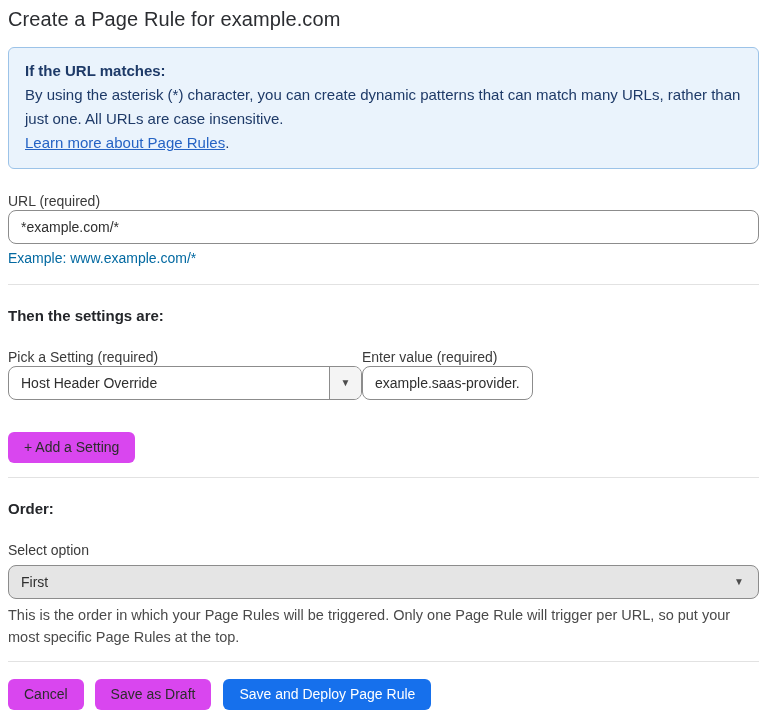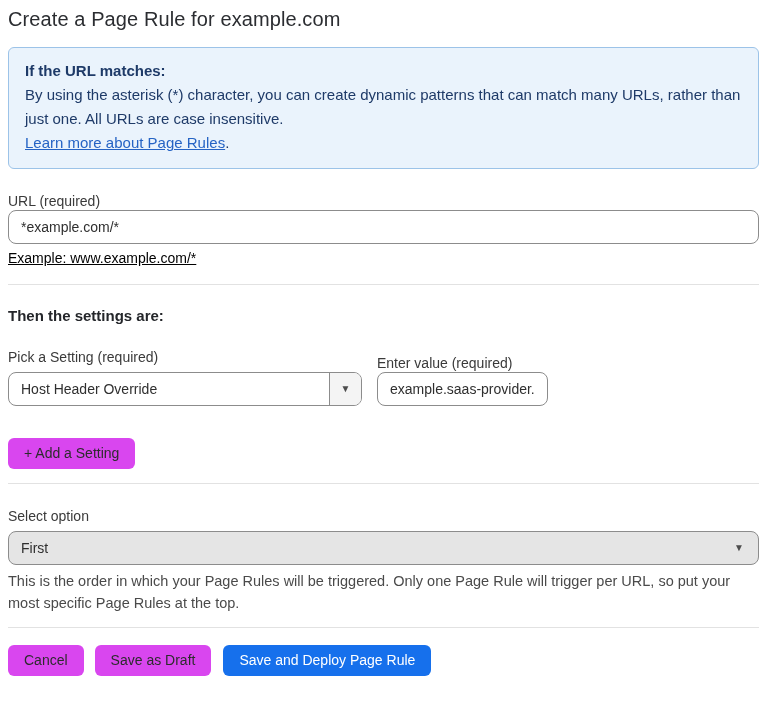--- a/index.html
+++ b/index.html
@@ -55,48 +55,45 @@
     font-family: inherit;
     font-size: 14px;
     color: #2f2f2f;
     background: #fff;
     outline: none;
   }
   .hint-text {
     margin-top: 6px;
     font-size: 14px;
     line-height: 17px;
-    color: #000000;
-    text-decoration: underline;
+    color: #0369a1;
   }
 
   .divider {
     border: none;
     border-top: 1px solid #e2e2e2;
     margin-top: 17px;
   }
 
   .section-heading {
     margin-top: 21px;
     font-size: 15px;
     line-height: 19px;
     font-weight: bold;
     color: #24262a;
   }
 
   .settings-row {
     display: flex;
-    align-items: flex-end;
-    gap: 15px;
+    align-items: center;
   }
   .col-setting { width: 354px; }
   .col-value { width: 171px; padding-top: 8px; }
 
   .combobox {
-    margin-top: 6px;
     height: 34px;
     border: 1px solid #8c8c8c;
     border-radius: 8px;
     background: #fff;
     display: flex;
     align-items: center;
     overflow: hidden;
     cursor: pointer;
   }
   .combobox .combo-text {
@@ -205,20 +202,21 @@
       <input class="text-input" type="text" value="example.saas-provider.com" style="">
     </div>
   </div>
 
   <div class="add-setting-wrap">
     <button class="btn btn-gray">+ Add a Setting</button>
   </div>
 
   <hr class="divider" style="margin-top:14px;">
 
+  <div class="section-heading">Order:</div>
 
   <div class="field-label">Select option</div>
   <div class="select-full">
     <span class="combo-text">First</span>
     <span class="arrow-glyph">▼</span>
   </div>
   <div class="order-help">This is the order in which your Page Rules will be triggered. Only one Page Rule will trigger per URL, so put your most specific Page Rules at the top.</div>
 
   <hr class="divider" style="margin-top:13px;">
 

